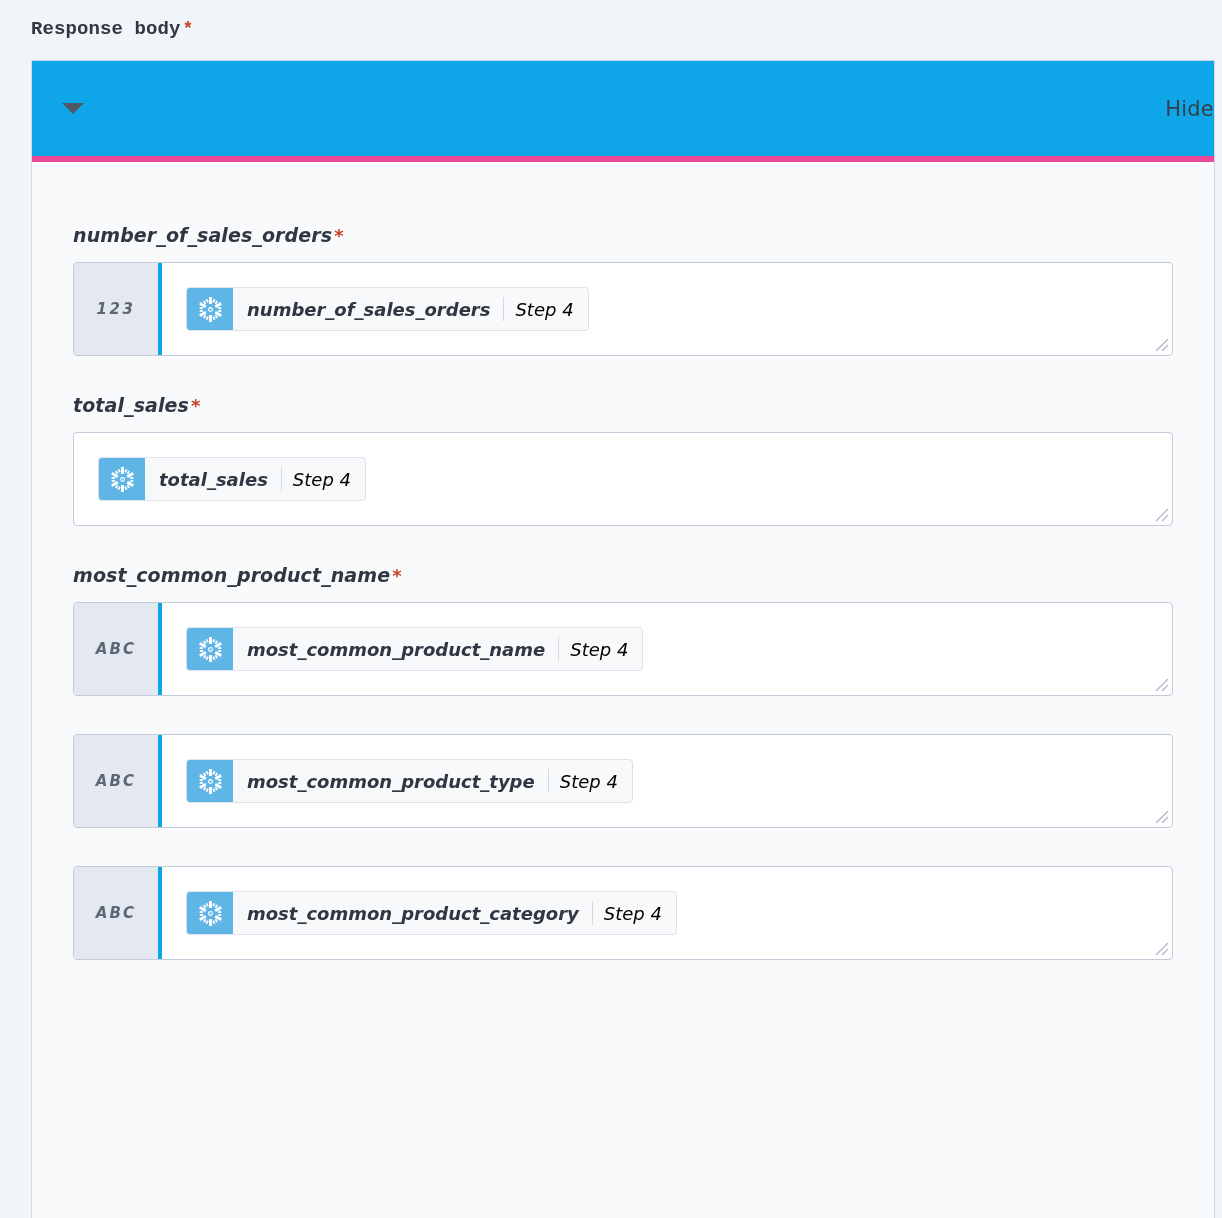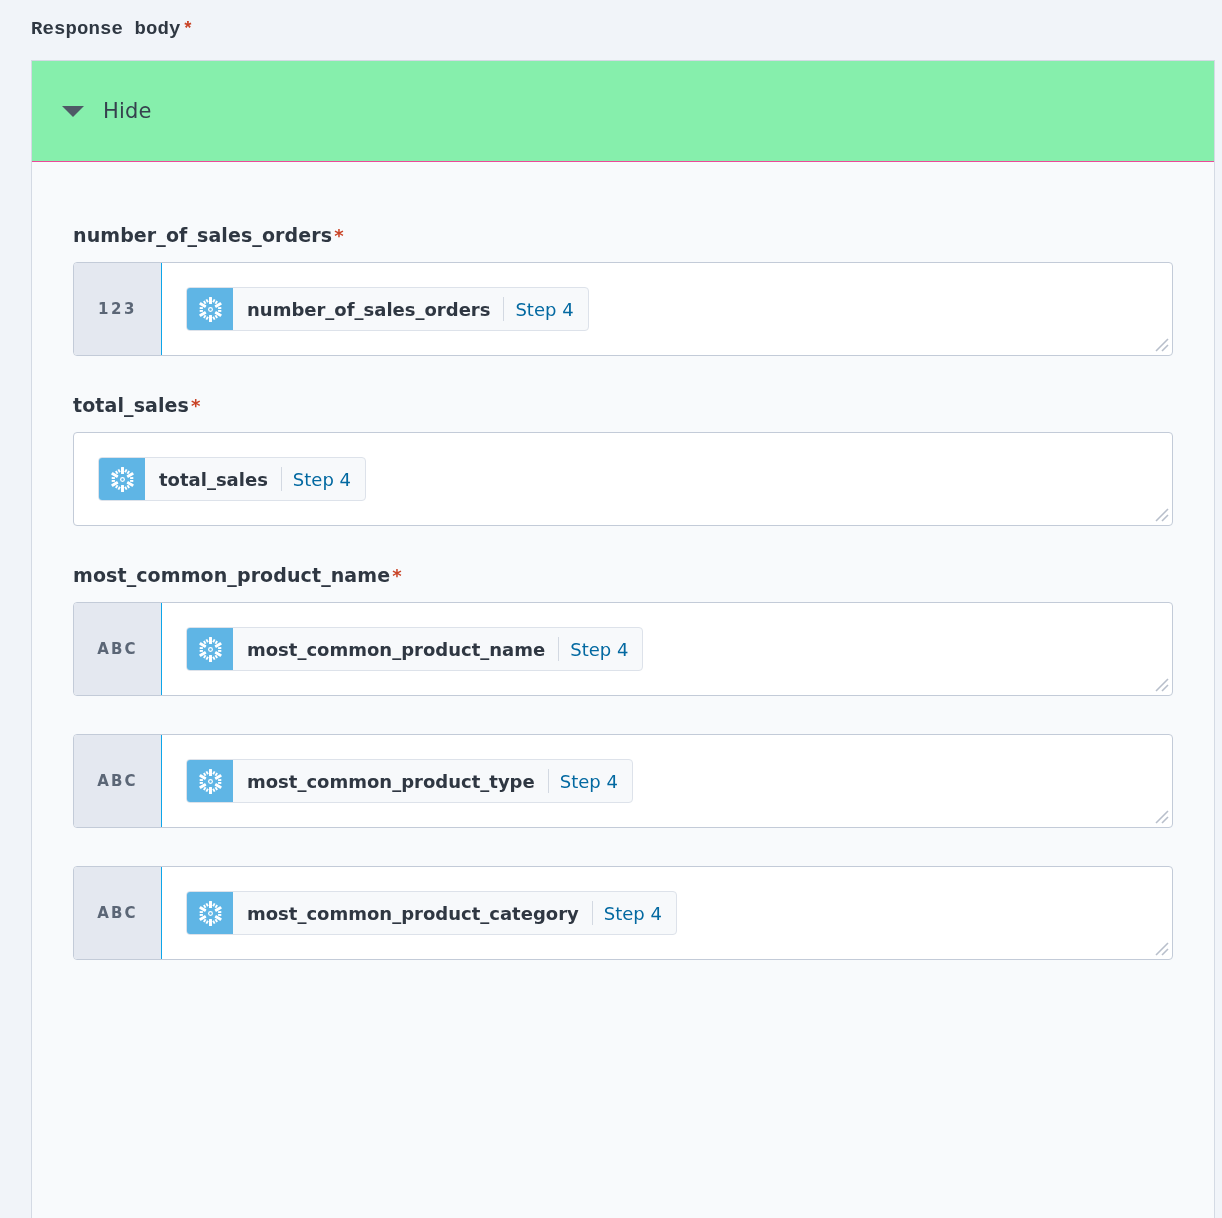--- a/index.html
+++ b/index.html
@@ -39,25 +39,26 @@
     left: 31px;
     top: 60px;
     width: 1184px;
     height: 1158px;
     border: 1px solid #d4dae4;
     border-bottom: none;
     background: #f8fafc;
   }
   .panel-header {
     height: 101px;
-    background: #86efac;
-    border-bottom: 1px solid #ec4899;
+    background: #0ea5e9;
+    border-bottom: 6px solid #ec4899;
     display: flex;
     align-items: center;
     padding-left: 30px;
+    justify-content: space-between;
   }
   .caret {
     width: 0;
     height: 0;
     border-left: 11px solid transparent;
     border-right: 11px solid transparent;
     border-top: 11px solid #4e5966;
     margin-right: 19px;
     flex: none;
   }
@@ -66,21 +67,21 @@
     color: #36414e;
     font-weight: 400;
     letter-spacing: 0.2px;
   }
 
   .panel-body {
     padding: 62px 41px 0 41px;
   }
 
   
-  .field { margin-bottom: 38px; }
+  .field { margin-bottom: 38px; font-style: italic; }
 
   .field-label {
     font-size: 19px;
     font-weight: 700;
     color: #2f3742;
     margin-bottom: 16px;
     letter-spacing: 0.1px;
     white-space: nowrap;
   }
 
@@ -91,21 +92,21 @@
     height: 94px;
     border: 1px solid #c3cbd8;
     border-radius: 4px;
     background: #ffffff;
   }
 
   .type-badge {
     width: 88px;
     flex: none;
     background: #e4e8f0;
-    border-right: 1px solid #0ea5e9;
+    border-right: 4px solid #0ea5e9;
     border-radius: 3px 0 0 3px;
     display: flex;
     align-items: center;
     justify-content: center;
     font-size: 15px;
     font-weight: 700;
     color: #5b6personal;
     color: #5b6676;
     letter-spacing: 2.2px;
   }
@@ -154,21 +155,21 @@
     background: #d3d9e2;
     margin: 9px 0;
     flex: none;
   }
   .pill-step {
     display: flex;
     align-items: center;
     padding: 0 14px 0 11px;
     font-size: 18px;
     font-weight: 400;
-    color: #0369a1;
+    color: #000000;
     white-space: nowrap;
   }
 
   
   .resize-grip {
     position: absolute;
     right: 3px;
     bottom: 3px;
     width: 16px;
     height: 16px;

